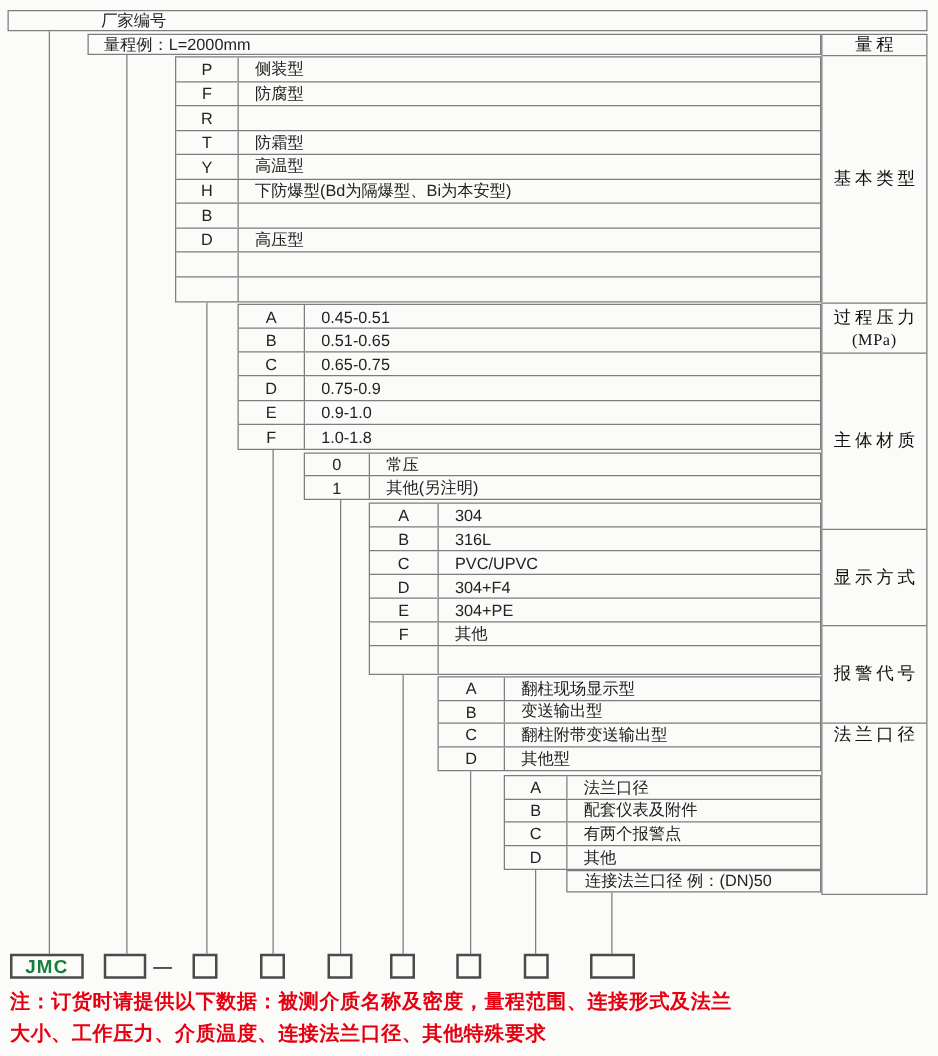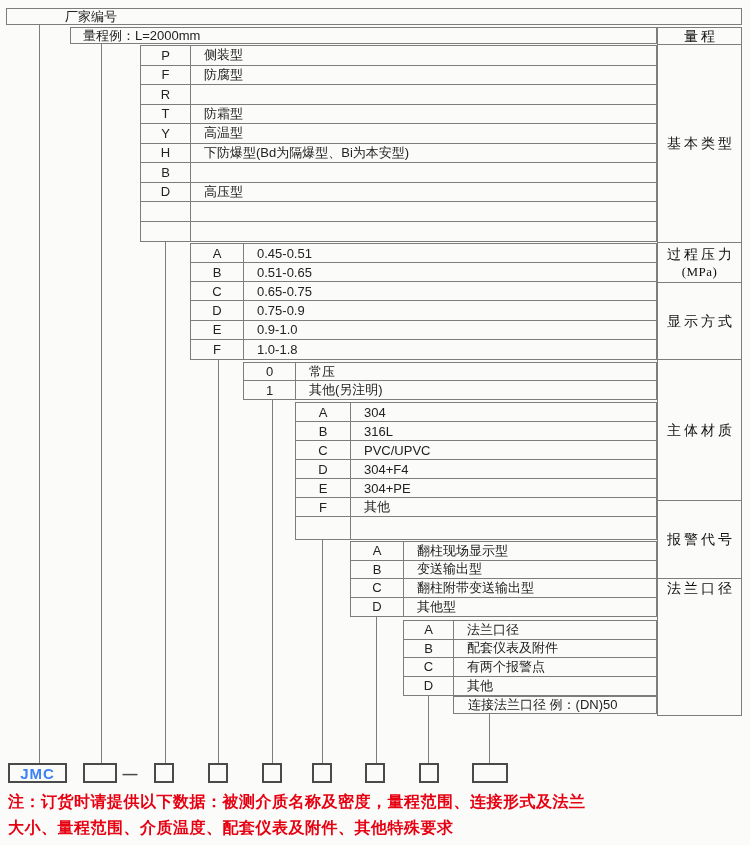--- a/index.html
+++ b/index.html
@@ -46,56 +46,56 @@
   .lcell.last{border-bottom:none;}
   .lline{font-size:14px;letter-spacing:3px;padding-left:3px;line-height:17px;white-space:nowrap;}
   .lline.sub{font-size:13px;letter-spacing:0.5px;padding-left:0;}
 
   .conn{position:absolute;width:1px;background:var(--line);}
 
   .mbox{
     position:absolute;border:2px solid var(--boxb);box-sizing:border-box;background:transparent;
     display:flex;align-items:center;justify-content:center;
   }
-  .mprefix{font-size:15px;font-weight:bold;letter-spacing:1px;color:#3b82f6;}
+  .mprefix{font-size:15px;font-weight:bold;letter-spacing:1px;color:#15803d;}
   .mdash{
     position:absolute;display:flex;align-items:center;justify-content:center;
     font-weight:bold;color:var(--boxb);font-size:15px;
   }
 
   .note{
     position:absolute;left:8px;top:789px;width:740px;
     color:var(--red);font-weight:bold;font-size:16px;line-height:26px;letter-spacing:0.5px;
   }
   .note div{white-space:nowrap;}
 </style>
 </head>
 <body>
 
 <div id="diagram">
 
-  <div class="hbox" style="left:6px;top:8px;width:736px;height:17px;padding-left:58px;">
+  <div class="hbox" style="left:6px;top:8px;width:736px;height:17px;padding-left:74px;">
     <span>厂家编号</span>
   </div>
   <div class="hbox" style="left:70px;top:27px;width:587px;height:17px;padding-left:12px;">
     <span>量程例：L=2000mm</span>
   </div>
 
   <div class="hbox" style="left:453px;top:696px;width:204px;height:18px;padding-left:14px;">
     <span>连接法兰口径 例：(DN)50</span>
   </div>
 
   <div class="mbox" style="left:8px;top:763px;width:59px;height:20px;">
     <span class="mprefix">JMC</span>
   </div>
   <div class="mdash" style="left:120px;top:763px;width:20px;height:20px;">—</div>
 
   <div class="note">
     <div>注：订货时请提供以下数据：被测介质名称及密度，量程范围、连接形式及法兰</div>
-    <div>大小、量程范围、介质温度、配套仪表及附件、其他特殊要求</div>
+    <div>大小、工作压力、介质温度、连接法兰口径、其他特殊要求</div>
   </div>
 <div class="blk" style="left: 140px; top: 45px; width: 517px; height: 197px;">
       <div class="orow" style="height: 19.5px;">
         <div class="ocode" style="width: 50px;">P</div>
         <div class="odesc">侧装型</div>
       </div>
       <div class="orow" style="height: 19.5px;">
         <div class="ocode" style="width: 50px;">F</div>
         <div class="odesc">防腐型</div>
       </div>
@@ -236,25 +236,25 @@
       <div class="lcell" style="height: 17px;">
         <div class="lline">量程</div>
       </div>
       <div class="lcell" style="height: 198px;">
         <div class="lline">基本类型</div>
       </div>
       <div class="lcell" style="height: 40px;">
         <div class="lline">过程压力</div>
         <div class="lline sub">(MPa)</div>
       </div>
+      <div class="lcell" style="height: 141px;">
+        <div class="lline">主体材质</div>
+      </div>
       <div class="lcell" style="height: 77px;">
         <div class="lline">显示方式</div>
-      </div>
-      <div class="lcell" style="height: 141px;">
-        <div class="lline">主体材质</div>
       </div>
       <div class="lcell" style="height: 78px;">
         <div class="lline">报警代号</div>
       </div>
       <div class="lcell last" style="height: 18px;">
         <div class="lline">法兰口径</div>
       </div>
     </div>
     <div class="conn" style="left: 39px; top: 25px; height: 738px;"></div>
     <div class="conn" style="left: 101px; top: 44px; height: 719px;"></div>

